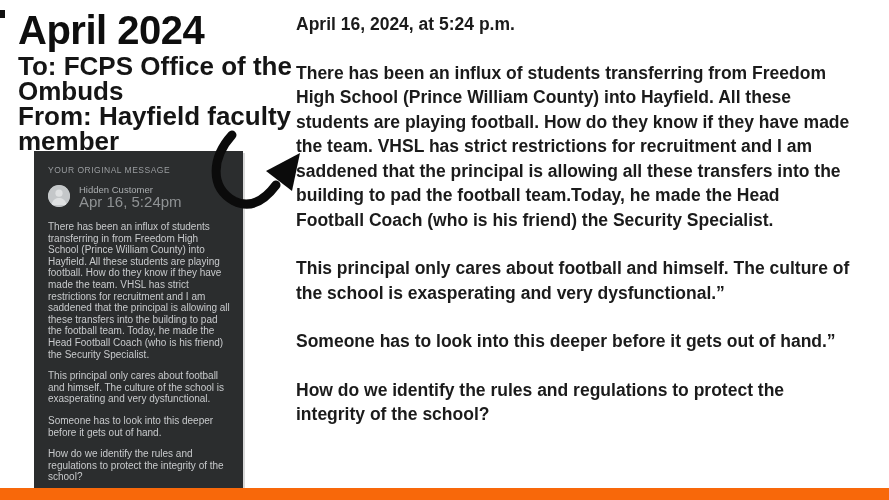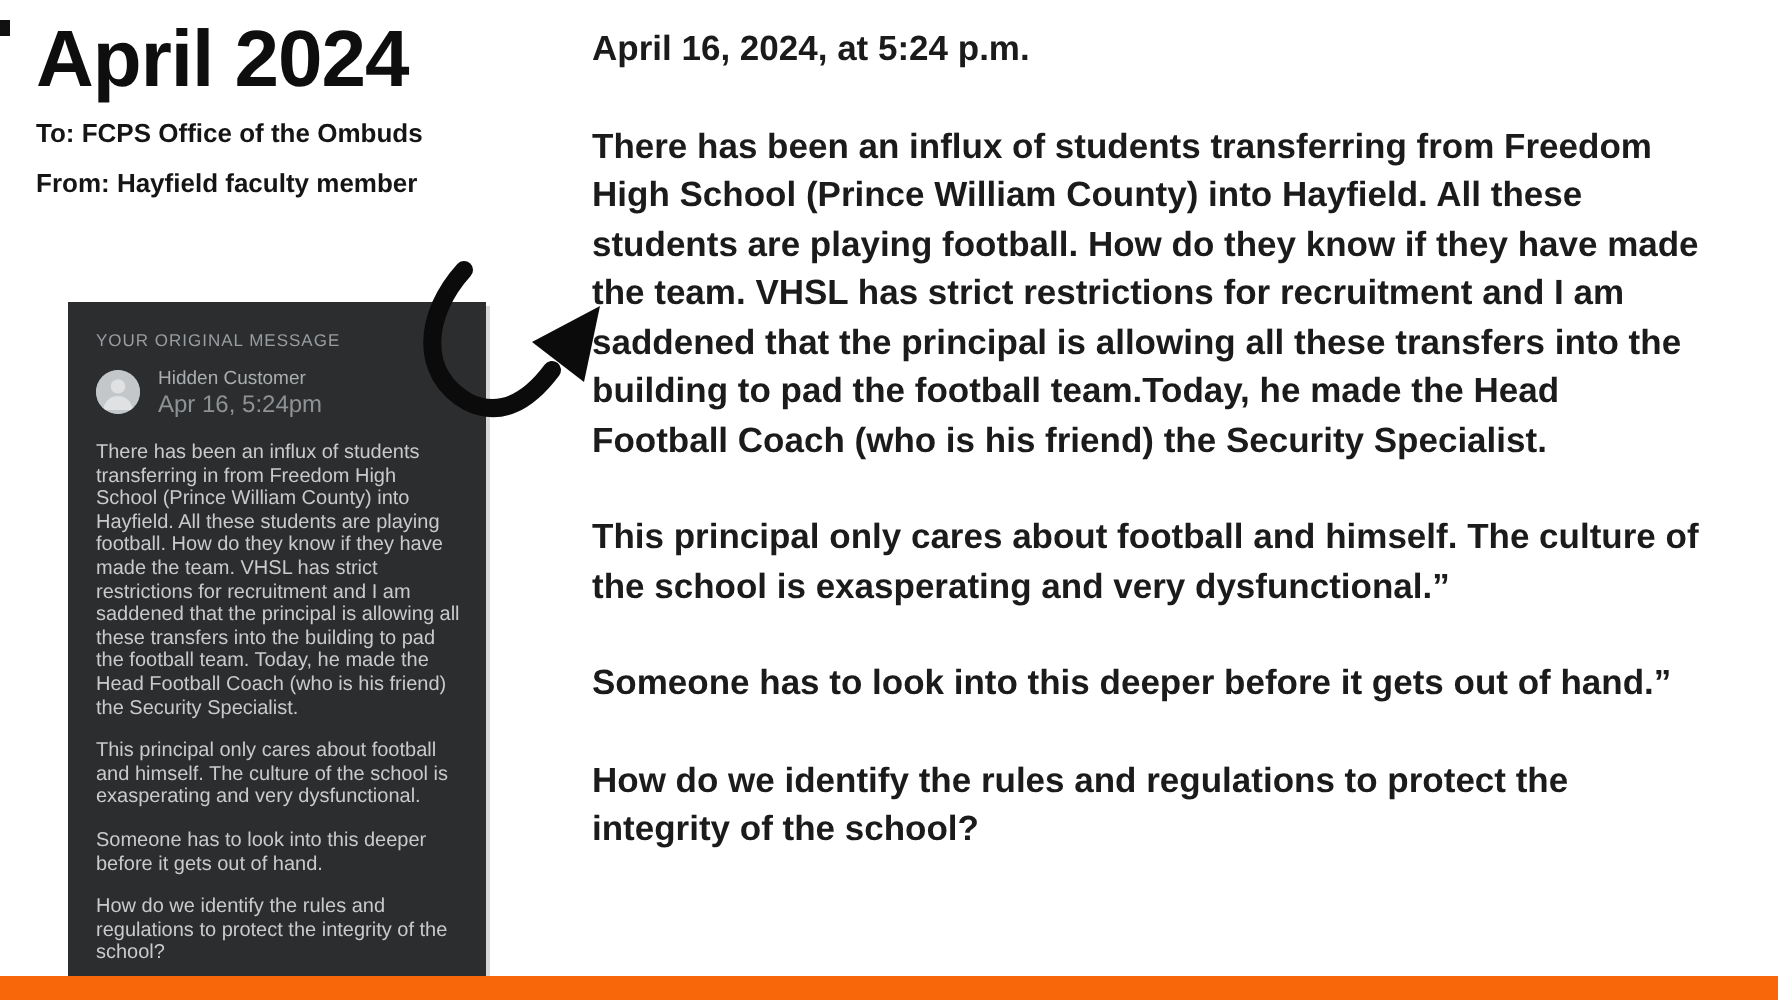--- a/index.html
+++ b/index.html
@@ -7,36 +7,36 @@
     width:889px;height:500px;background:#ffffff;
     font-family:"Liberation Sans","DejaVu Sans",sans-serif;
     position:relative;overflow:hidden;
   }
   .slide{position:absolute;inset:0;}
 
   
   .corner-mark{position:absolute;left:0;top:10px;width:5px;height:8px;background:#111;}
   .head-block{position:absolute;left:18px;top:6px;width:280px;color:#111;}
   .page-title{font-size:40px;font-weight:800;letter-spacing:-0.5px;margin:0;line-height:1.2;color:#0e0e0e;}
-  .addr-line{font-size:13px;font-weight:700;line-height:25px;color:#151515;}
+  .addr-line{font-size:26px;font-weight:700;line-height:25px;color:#151515;}
 
   
   .panel{
     position:absolute;left:34px;top:123px;width:209px;height:351px;
     background:#2b2d2e;box-sizing:border-box;padding:14px 12px 10px 14px;
     box-shadow:2px 2px 0 #d9d9d9;
     margin-top:28px;
   }
   .panel-header{font-size:8.5px;color:#9a9da0;letter-spacing:0.5px;line-height:10px;}
   .sender-row{display:flex;align-items:center;gap:9px;margin-top:9px;}
   .avatar{width:22px;height:22px;border-radius:50%;background:#c4c7c9;overflow:hidden;flex:0 0 auto;position:relative;}
   .avatar svg{display:block;}
   .sender-meta{display:flex;flex-direction:column;}
   .sender-name{font-size:9.5px;font-weight:400;color:#aaadaf;line-height:12px;}
-  .sender-date{font-size:12px;color:#8f9294;line-height:12px;}
+  .sender-date{font-size:15px;color:#8f9294;line-height:12px;}
   .panel-body{margin-top:13px;}
   .panel-body p{font-size:10px;line-height:11.6px;color:#c8cacc;margin:0 0 10px;}
   .panel-body p.school-prompt{font-weight:700;color:#d4d6d7;margin-bottom:1px;}
   .panel-body p.school-value{margin-bottom:0;}
 
   
   .arrow-wrap{position:absolute;left:192px;top:129px;width:120px;height:110px;pointer-events:none;}
 
   
   .transcript{position:absolute;left:296px;top:12px;width:556px;color:#1b1b1b;}

